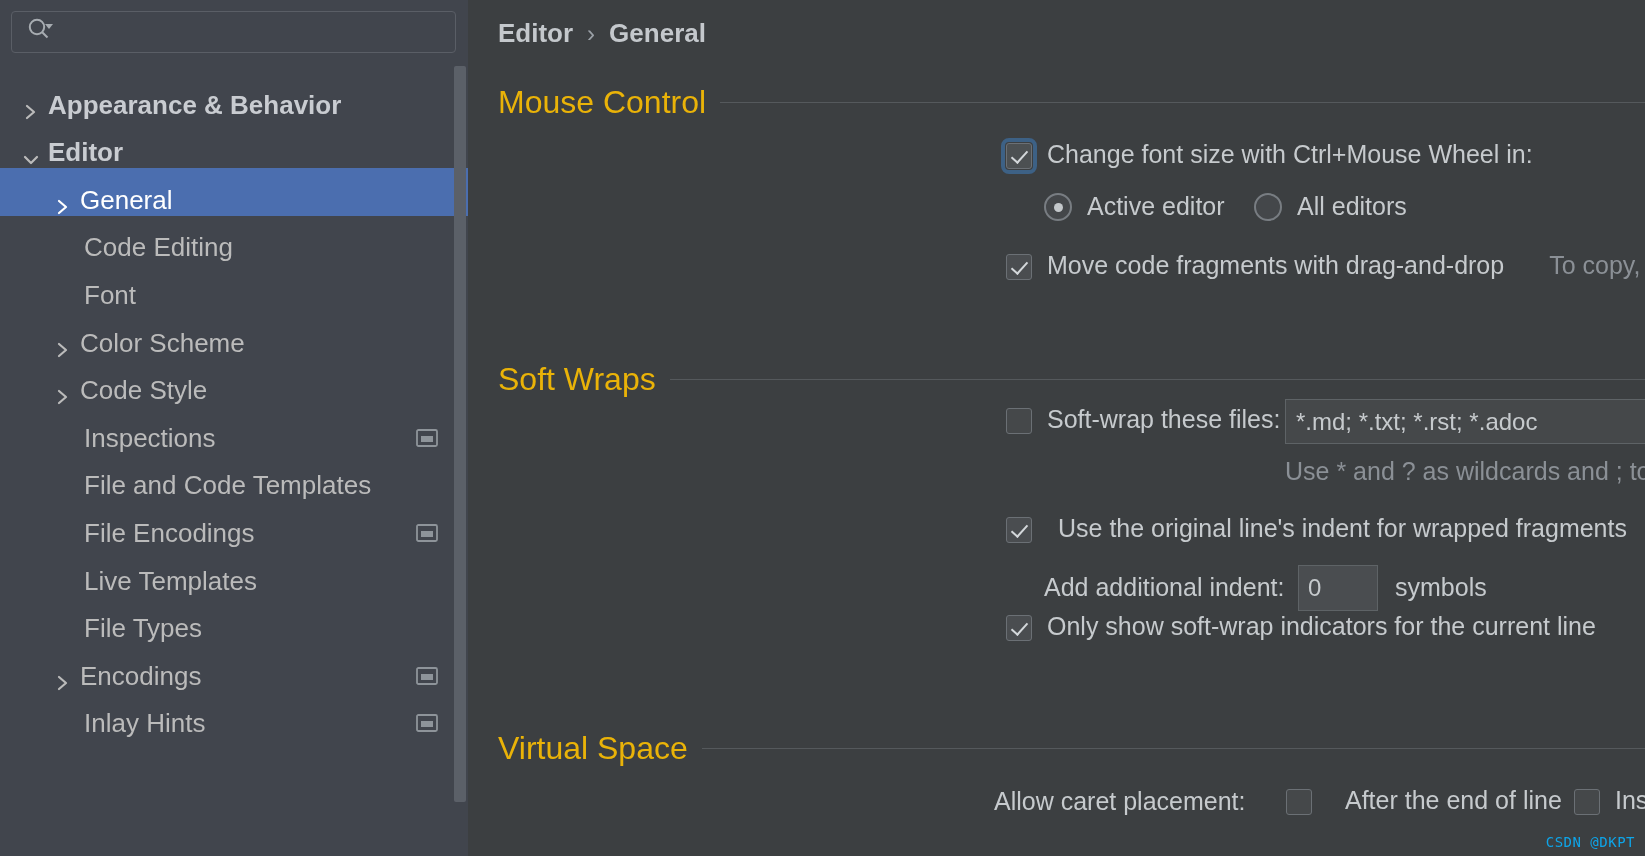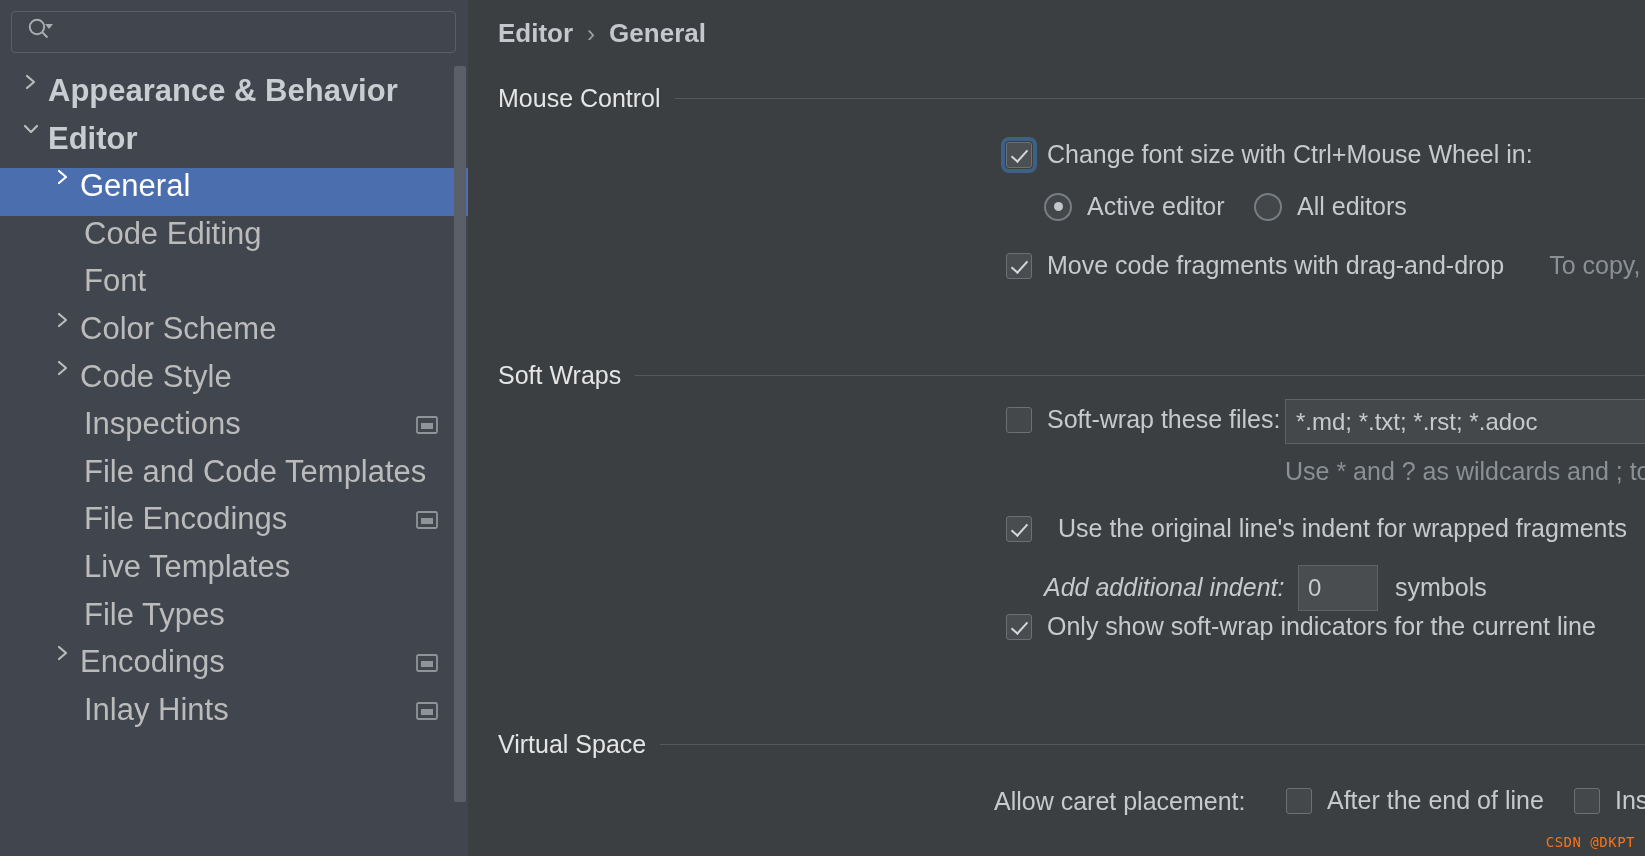--- a/index.html
+++ b/index.html
@@ -39,24 +39,24 @@
   }
   .search-icon { display: block; }
   .tree {
     margin-top: 20px;
     position: relative;
   }
   .tree-row {
     position: relative;
     height: 47.6px;
     display: flex;
-    align-items: flex-start;
+    align-items: flex-end;
     padding-right: 30px;
     color: #bbbbbb;
-    font-size: 31px;
+    font-size: 26px;
     white-space: nowrap;
   }
   .tree-row.selected {
     background: #4b6eaf;
     color: #ffffff;
   }
   .tree-row .arrow {
     flex: 0 0 auto;
     width: 26px;
     display: flex;
@@ -115,34 +115,34 @@
 
   .section {
     position: absolute;
     left: 30px;
     right: 0;
     display: flex;
     align-items: center;
     gap: 14px;
   }
   .section .sect-title {
-    font-size: 25px;
-    color: #e5e5e5;
+    font-size: 32px;
+    color: #eab308;
     white-space: nowrap;
   }
   .section .sect-line {
     flex: 1 1 auto;
     height: 1px;
     background: #55595c;
   }
 
   .row {
     position: absolute;
     display: flex;
-    align-items: center;
+    align-items: flex-end;
     color: #c6cacd;
     font-size: 25px;
     white-space: nowrap;
   }
 
   
   .cb {
     width: 26px; height: 26px;
     border: 1px solid #6b7075;
     border-radius: 3px;
@@ -207,21 +207,21 @@
     font-size: 24px;
     font-family: "Liberation Sans", sans-serif;
     padding: 2px 9px;
     outline: none;
   }
 
   .watermark {
     position: absolute;
     right: 10px; bottom: 6px;
     font-size: 14px;
-    color: #f97316;
+    color: #0ea5e9;
     font-family: "DejaVu Sans Mono", monospace;
     letter-spacing: 0.5px;
   }
 </style>
 </head>
 <body>
 
 <div class="app">
 
   <div class="sidebar">
@@ -382,42 +382,42 @@
 
     <div class="row hint" style="left:817px; top:457px;">
       <span>Use * and ? as wildcards and ; to separate patterns</span>
     </div>
 
     <div class="row" style="left:538px; top:514px;gap:11px;">
       <span class="cb checked"></span>
       <span class="lbl">Use the original line's indent for wrapped fragments</span>
     </div>
 
-    <div class="row" style="left:576px; top:573px;font-style:italic;">
+    <div class="row" style="left:576px; top:573px;">
       <span>Add additional indent:</span>
     </div>
     <input class="num-input" type="text" style="position: absolute; left: 830px; top: 565px;" value="0">
     <div class="row" style="left:927px; top:573px;">
       <span>symbols</span>
     </div>
 
     <div class="row" style="left:538px; top:612px;">
       <span class="cb checked"></span>
       <span class="lbl">Only show soft-wrap indicators for the current line</span>
     </div>
 
     <div class="section" style="top:730px;">
       <span class="sect-title">Virtual Space</span>
       <span class="sect-line"></span>
     </div>
 
     <div class="row" style="left:526px; top:787px;">
       <span>Allow caret placement:</span>
     </div>
-    <div class="row" style="left:818px; top:786px;">
+    <div class="row" style="left:818px; top:786px;gap:18px;">
       <span class="cb unchecked"></span>
       <span class="lbl">After the end of line</span>
     </div>
     <div class="row" style="left:1106px; top:786px;">
       <span class="cb unchecked"></span>
       <span class="lbl">Inside tabs</span>
     </div>
 
     <div class="watermark">CSDN @DKPT</div>
   </div>

